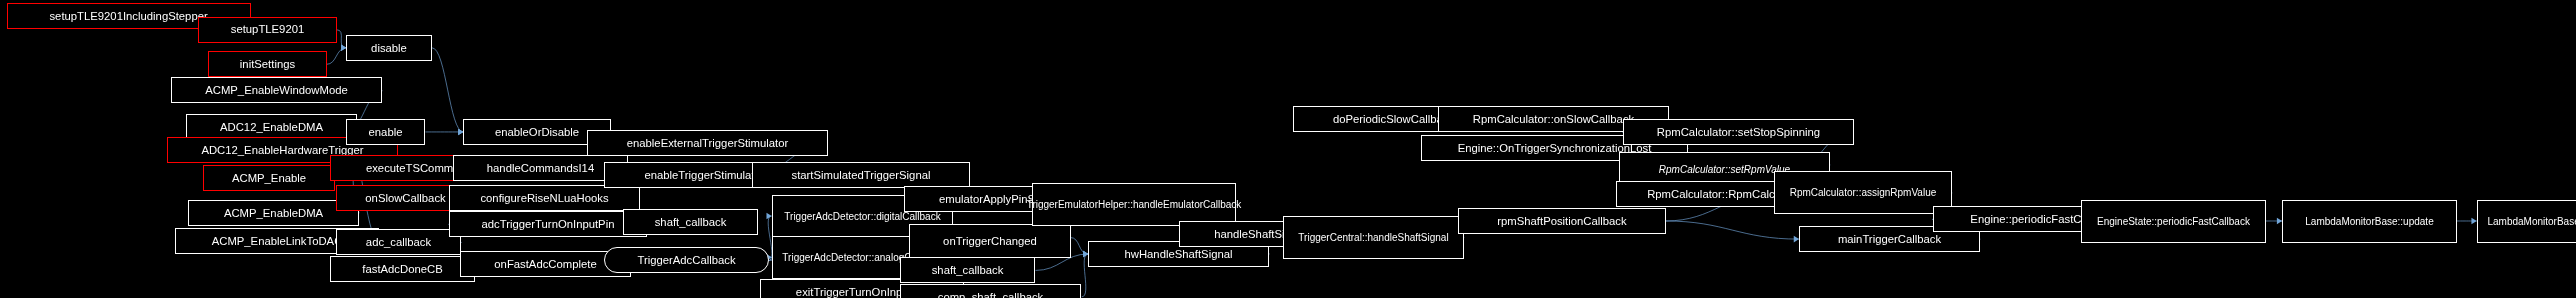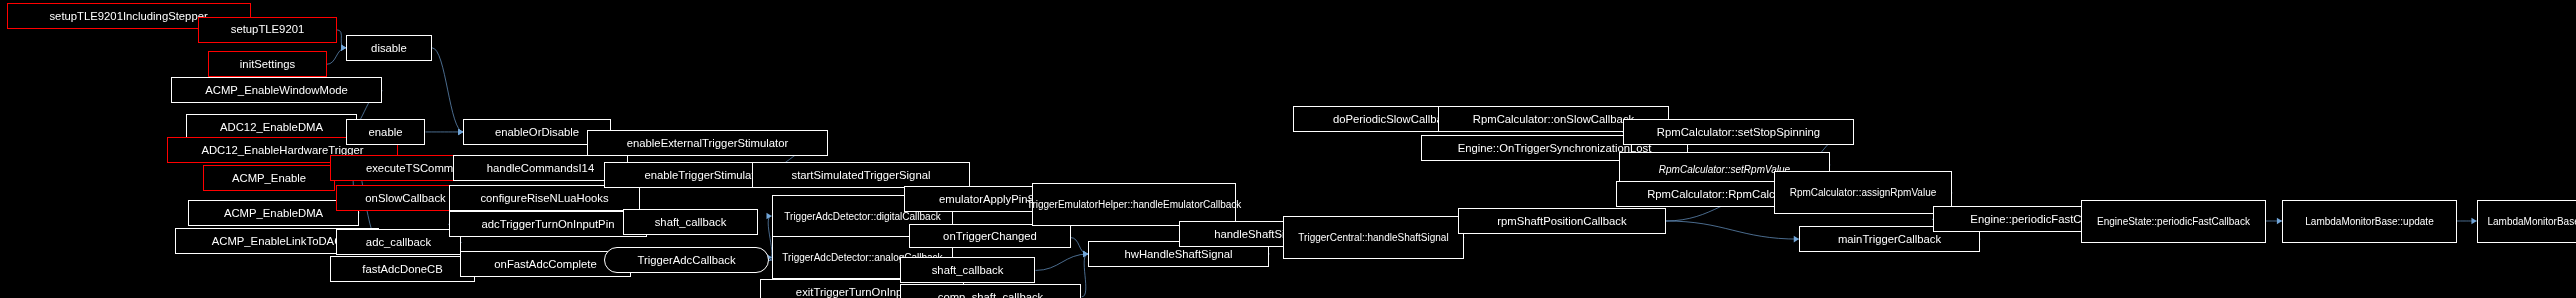--- a/index.html
+++ b/index.html
@@ -146,21 +146,21 @@
       <div class="node" style="left: 460px; top: 251px; width: 171px; height: 26px; font-size: 11.3px; line-height: 12.5px;">onFastAdcComplete</div>
       <div class="node" style="left: 587px; top: 130px; width: 241px; height: 26px; font-size: 11.3px; line-height: 12.5px;">enableExternalTriggerStimulator</div>
       <div class="node" style="left: 604px; top: 162px; width: 201px; height: 26px; font-size: 11.3px; line-height: 12.5px;">enableTriggerStimulator</div>
       <div class="node" style="left: 623px; top: 209px; width: 135px; height: 26px; font-size: 11.3px; line-height: 12.5px;">shaft_callback</div>
       <div class="node" style="left: 604px; top: 247px; width: 165px; height: 26px; font-size: 11.3px; line-height: 12.5px; border-radius: 13px;">TriggerAdcCallback</div>
       <div class="node" style="left: 752px; top: 162px; width: 218px; height: 26px; font-size: 11.3px; line-height: 12.5px;">startSimulatedTriggerSignal</div>
       <div class="node" style="left: 772px; top: 195px; width: 181px; height: 43px; font-size: 10px; line-height: 11.3px; white-space: normal;">TriggerAdcDetector::digitalCallback</div>
       <div class="node" style="left: 772px; top: 236px; width: 181px; height: 43px; font-size: 10px; line-height: 11.3px; white-space: normal;">TriggerAdcDetector::analogCallback</div>
       <div class="node" style="left: 760px; top: 279px; width: 204px; height: 26px; font-size: 11.3px; line-height: 12.5px;">exitTriggerTurnOnInputPin</div>
       <div class="node" style="left: 904px; top: 186px; width: 185px; height: 26px; font-size: 11.3px; line-height: 12.5px;">emulatorApplyPinState</div>
-      <div class="node" style="left: 909px; top: 224px; width: 162px; height: 24px; font-size: 11.3px; line-height: 12.5px;">onTriggerChanged</div>
+      <div class="node" style="left: 909px; top: 224px; width: 162px; height: 34px; font-size: 11.3px; line-height: 12.5px;">onTriggerChanged</div>
       <div class="node" style="left: 900px; top: 257px; width: 135px; height: 26px; font-size: 11.3px; line-height: 12.5px;">shaft_callback</div>
       <div class="node" style="left: 900px; top: 284px; width: 181px; height: 26px; font-size: 11.3px; line-height: 12.5px;">comp_shaft_callback</div>
       <div class="node" style="left: 1032px; top: 183px; width: 204px; height: 43px; font-size: 10px; line-height: 11.3px; white-space: normal;">TriggerEmulatorHelper::handleEmulatorCallback</div>
       <div class="node" style="left: 1088px; top: 241px; width: 181px; height: 26px; font-size: 11.3px; line-height: 12.5px;">hwHandleShaftSignal</div>
       <div class="node" style="left: 1179px; top: 221px; width: 162px; height: 26px; font-size: 11.3px; line-height: 12.5px;">handleShaftSignal</div>
       <div class="node" style="left: 1283px; top: 216px; width: 181px; height: 43px; font-size: 10px; line-height: 11.3px; white-space: normal;">TriggerCentral::handleShaftSignal</div>
       <div class="node" style="left: 1293px; top: 106px; width: 201px; height: 26px; font-size: 11.3px; line-height: 12.5px;">doPeriodicSlowCallback</div>
       <div class="node" style="left: 1438px; top: 106px; width: 231px; height: 26px; font-size: 11.3px; line-height: 12.5px;">RpmCalculator::onSlowCallback</div>
       <div class="node" style="left: 1421px; top: 135px; width: 267px; height: 26px; font-size: 11.3px; line-height: 12.5px;">Engine::OnTriggerSynchronizationLost</div>
       <div class="node" style="left: 1623px; top: 119px; width: 231px; height: 26px; font-size: 11.3px; line-height: 12.5px;">RpmCalculator::setStopSpinning</div>

